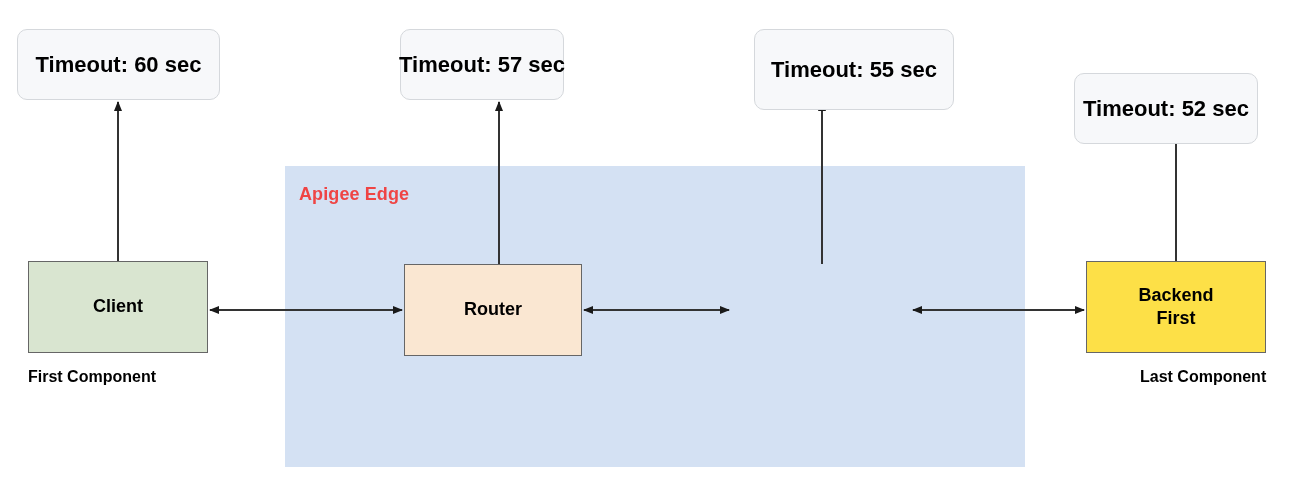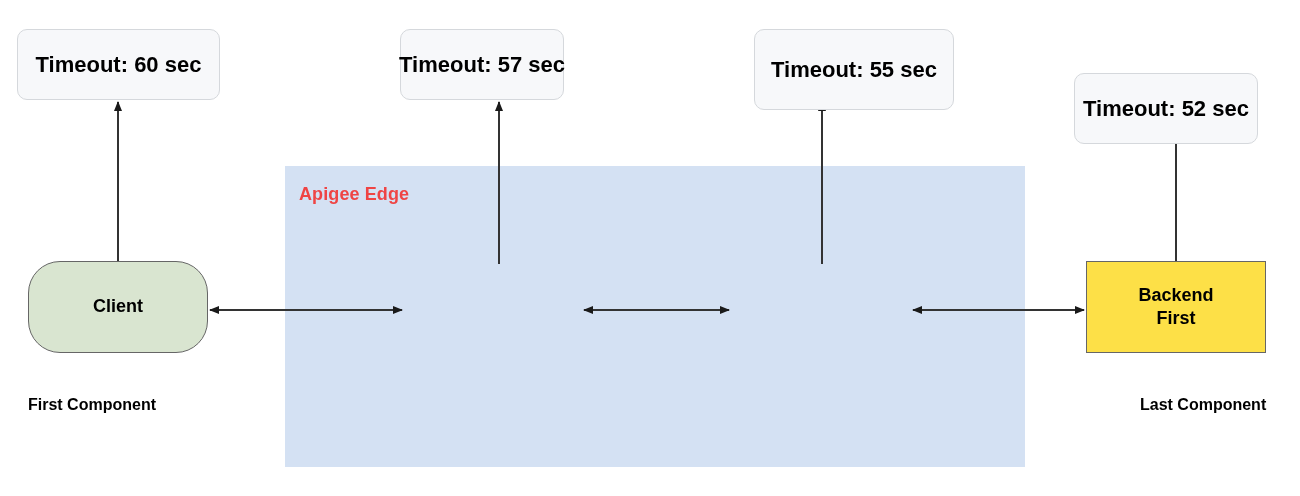--- a/index.html
+++ b/index.html
@@ -75,21 +75,20 @@
     justify-content: center;
     text-align: center;
     color: #000000;
     font-size: 18px;
     font-weight: bold;
     line-height: 1.28;
   }
   #node-client {
     left: 28px; top: 261px; width: 180px; height: 92px;
     background: #d9e5d0;
-    border-radius: 32px;
   }
   #node-router {
     left: 404px; top: 264px; width: 178px; height: 92px;
     background: #fae7d2;
   }
   #node-mp {
     left: 731px; top: 264px; width: 180px; height: 92px;
     background: #eda champ;
     background: #eeaa66;
   }
@@ -98,21 +97,20 @@
     background: #fde047;
   }
 
   
   .caption {
     position: absolute;
     font-size: 16px;
     font-weight: bold;
     color: #000000;
     white-space: nowrap;
-    margin-top: 28px;
   }
   #caption-first { left: 28px;   top: 368px; }
   #caption-last  { left: 1140px; top: 368px; }
 </style>
 </head>
 <body>
 
 <div id="canvas">
 
   <div class="edge-region"></div>
@@ -151,20 +149,23 @@
   <div class="timeout-box" id="timeout-router">Timeout:  57 sec</div>
 
   <div class="timeout-box" id="timeout-mp">Timeout:  55 sec</div>
 
   <div class="timeout-box" id="timeout-backend">Timeout:  52 sec</div>
 
   <div class="node-box" id="node-client">
     <span>Client</span>
   </div>
 
+  <div class="node-box" id="node-router">
+    <span>Router</span>
+  </div>
 
 
   <div class="node-box" id="node-backend">
     <span>
       <span>Backend</span><br>
       <span>First</span>
     </span>
   </div>
 
   <div class="caption" id="caption-first">First Component</div>

